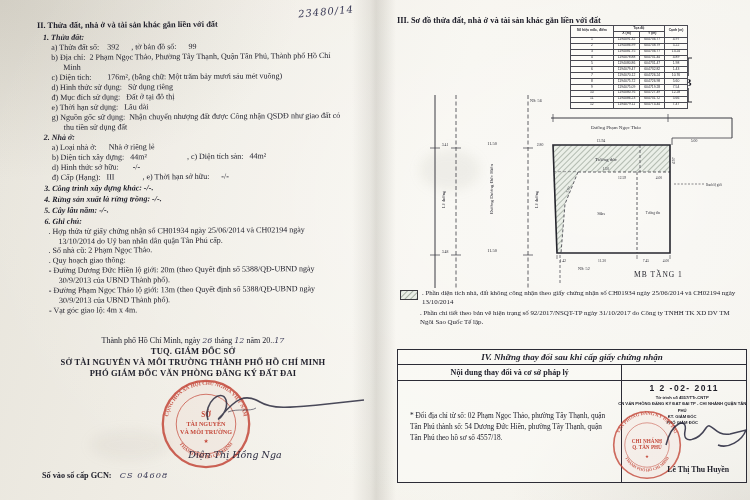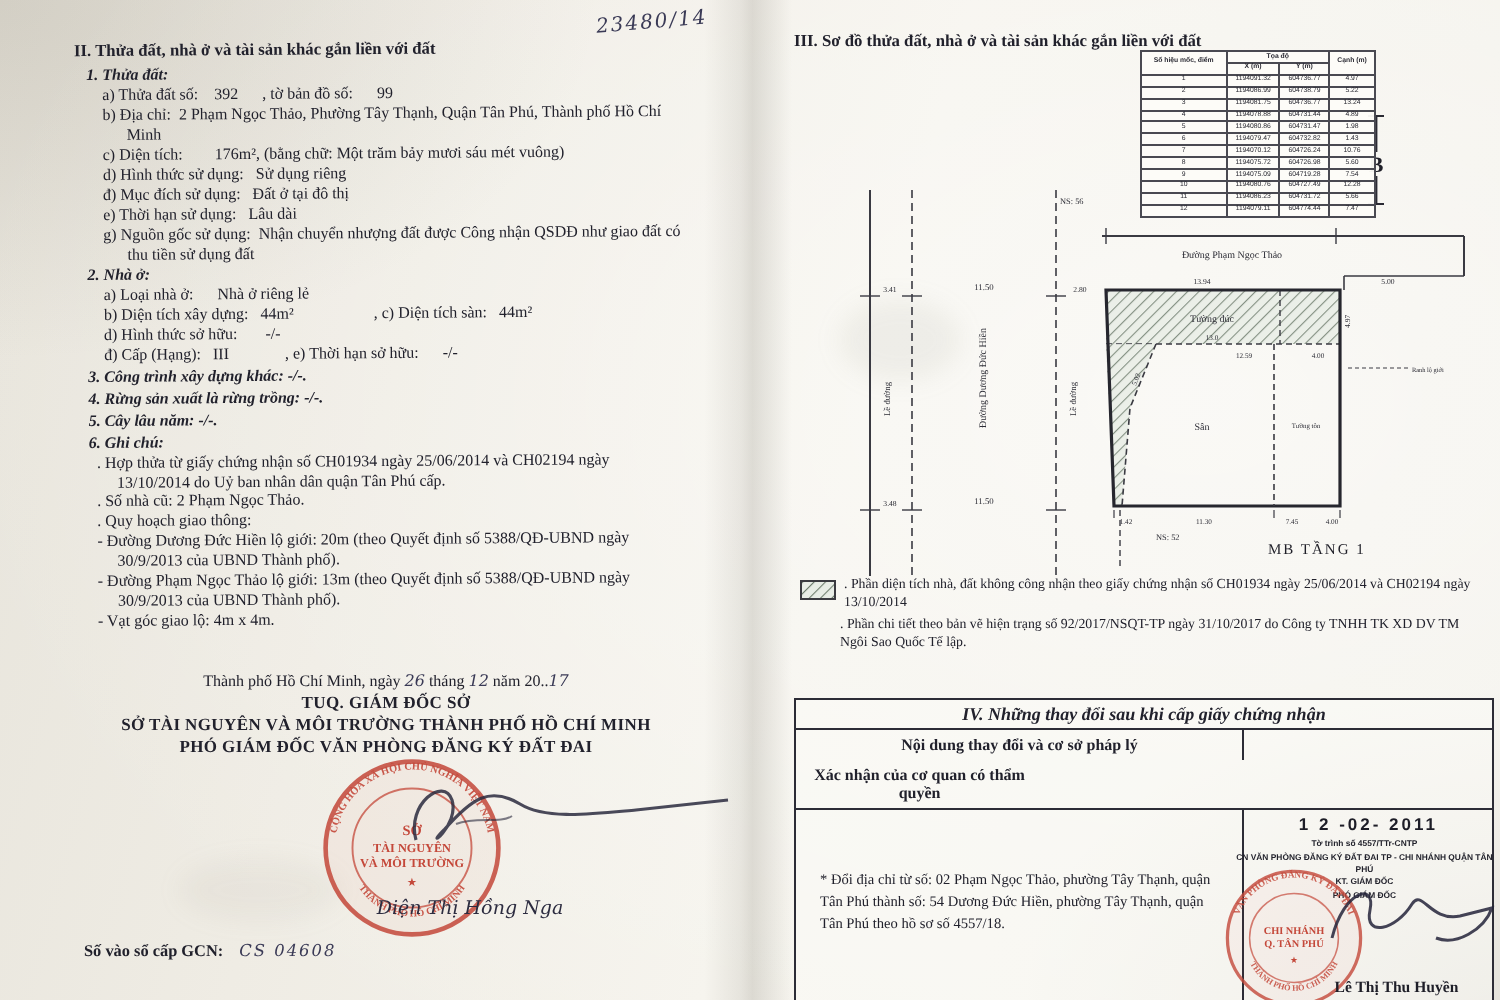--- a/index.html
+++ b/index.html
@@ -41,21 +41,21 @@
     padding:.5px 1px;text-align:center;color:#2a2a33;line-height:1.15;}
   .coords th{font-weight:700;}
   .map{position:absolute;left:416px;top:46px;width:334px;height:242px;z-index:1;}
   .legend{position:absolute;left:400px;top:289px;width:338px;font-size:6.9px;line-height:1.3;z-index:2;}
   .legend-item{display:flex;gap:4px;}
   .legend-swatch{flex:0 0 16px;height:8px;margin-top:1px;border:.8px solid #3a3a40;}
   .legend-item2{margin-left:20px;margin-top:2px;}
 
   .iv{position:absolute;left:397px;top:349px;width:348px;border:1.3px solid #2c2c36;background:rgba(252,251,247,.5);}
   .iv-head{border-bottom:1px solid #2c2c36;text-align:center;font-weight:700;font-size:9px;padding:2px 0;font-style:italic;}
-  .iv-cols{display:flex;border-bottom:1px solid #2c2c36;flex-direction:column;}
+  .iv-cols{display:flex;border-bottom:1px solid #2c2c36;}
   .iv-col-l{width:64.5%;border-right:1px solid #2c2c36;text-align:center;font-weight:700;font-size:8px;padding:3px 6px;box-sizing:border-box;}
   .iv-col-r{width:35.5%;text-align:center;font-weight:700;font-size:8px;padding:3px 4px;box-sizing:border-box;line-height:1.15;}
   .iv-body{display:flex;height:101px;}
   .iv-body-l{width:64.5%;border-right:1px solid #2c2c36;box-sizing:border-box;padding:30px 16px 0 12px;font-size:7.3px;line-height:1.5;}
   .iv-body-r{width:35.5%;position:relative;box-sizing:border-box;}
   .stamp-date{position:absolute;top:2px;left:0;right:0;text-align:center;
     font-family:"Liberation Sans",sans-serif;font-weight:700;font-size:8.5px;letter-spacing:1.5px;color:#1d1d27;}
   .approve{position:absolute;top:14px;left:-6px;right:-2px;text-align:center;
     font-family:"Liberation Sans",sans-serif;font-weight:700;font-size:4.2px;line-height:1.5;color:#22222c;}
   .seal-right{position:absolute;left:-12px;top:27px;width:74px;height:74px;}
@@ -336,21 +336,20 @@
         </svg>
       <span>. Phần diện tích nhà, đất không công nhận theo giấy chứng nhận số CH01934 ngày 25/06/2014 và CH02194 ngày 13/10/2014</span>
     </div>
     <div class="legend-item2">. Phần chi tiết theo bản vẽ hiện trạng số 92/2017/NSQT-TP ngày 31/10/2017 do Công ty TNHH TK XD DV TM Ngôi Sao Quốc Tế lập.</div>
   </div>
 
   <div class="iv">
     <div class="iv-head">IV. Những thay đổi sau khi cấp giấy chứng nhận</div>
     <div class="iv-cols">
       <div class="iv-col-l">Nội dung thay đổi và cơ sở pháp lý</div>
-      <div class="iv-col-r">Xác nhận của cơ quan có thẩm quyền</div>
     </div>
     <div class="iv-body">
       <div class="iv-body-l">* Đổi địa chỉ từ số: 02 Phạm Ngọc Thảo, phường Tây Thạnh, quận Tân Phú thành số: 54 Dương Đức Hiền, phường Tây Thạnh, quận Tân Phú theo hồ sơ số 4557/18.</div>
       <div class="iv-body-r">
         <div class="stamp-date">1 2  -02-  2011</div>
         <div class="approve">
           <div>Tờ trình số 4557/TTr-CNTP</div>
           <div>CN VĂN PHÒNG ĐĂNG KÝ ĐẤT ĐAI TP - CHI NHÁNH QUẬN TÂN PHÚ</div>
           <div>KT. GIÁM ĐỐC</div>
           <div>PHÓ GIÁM ĐỐC</div>

